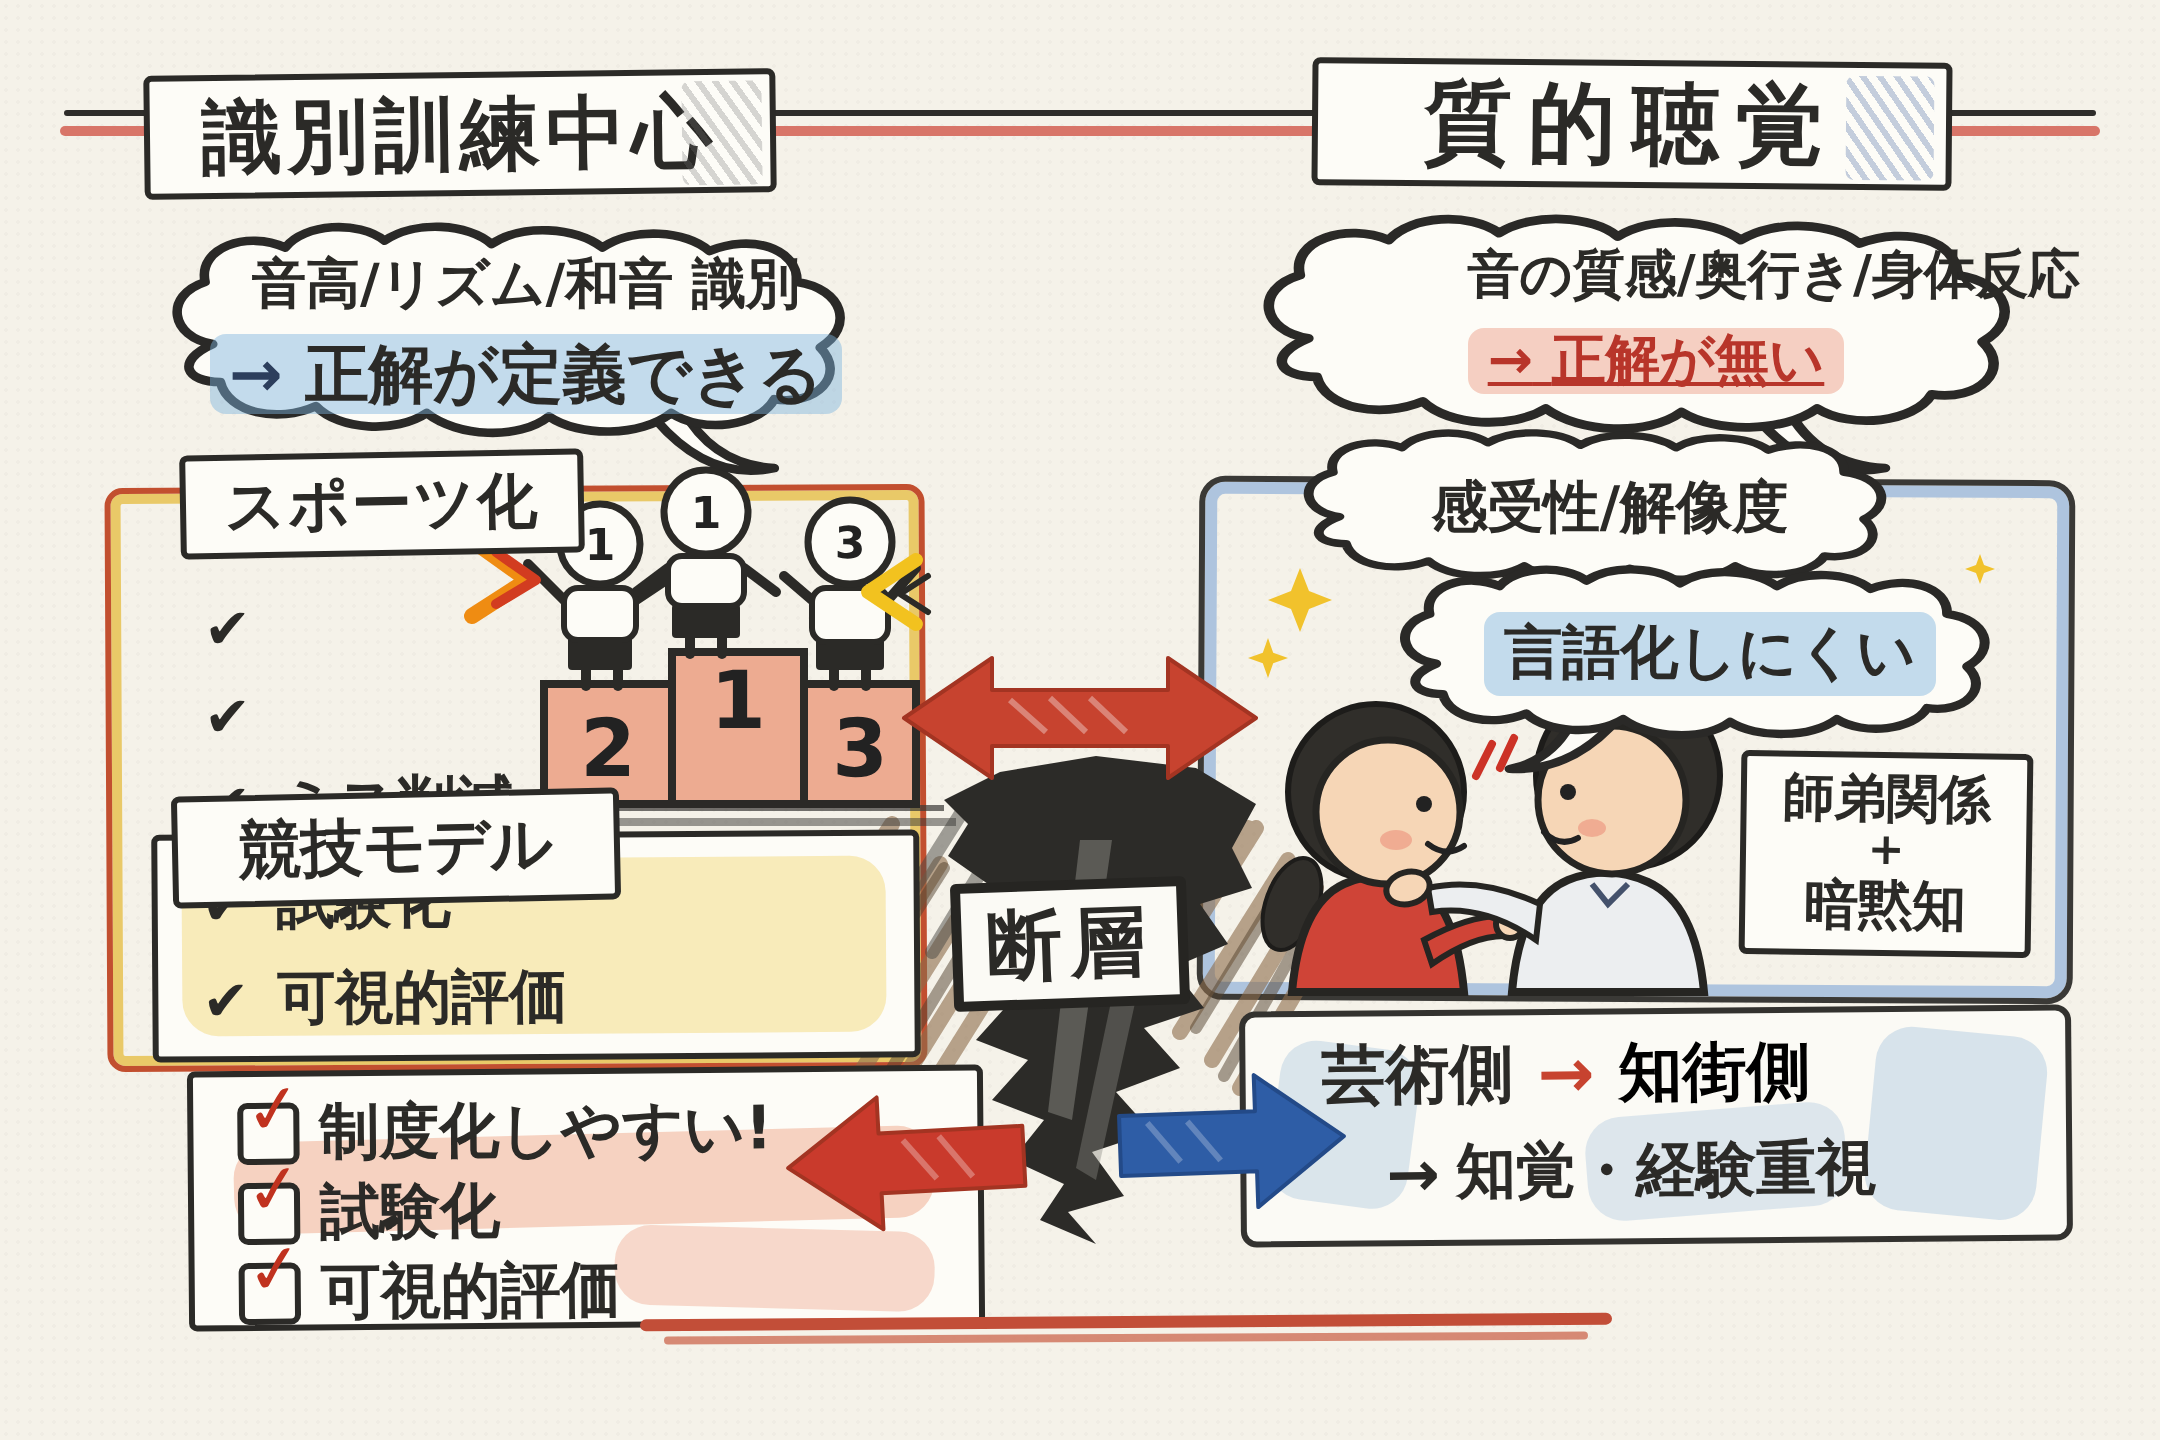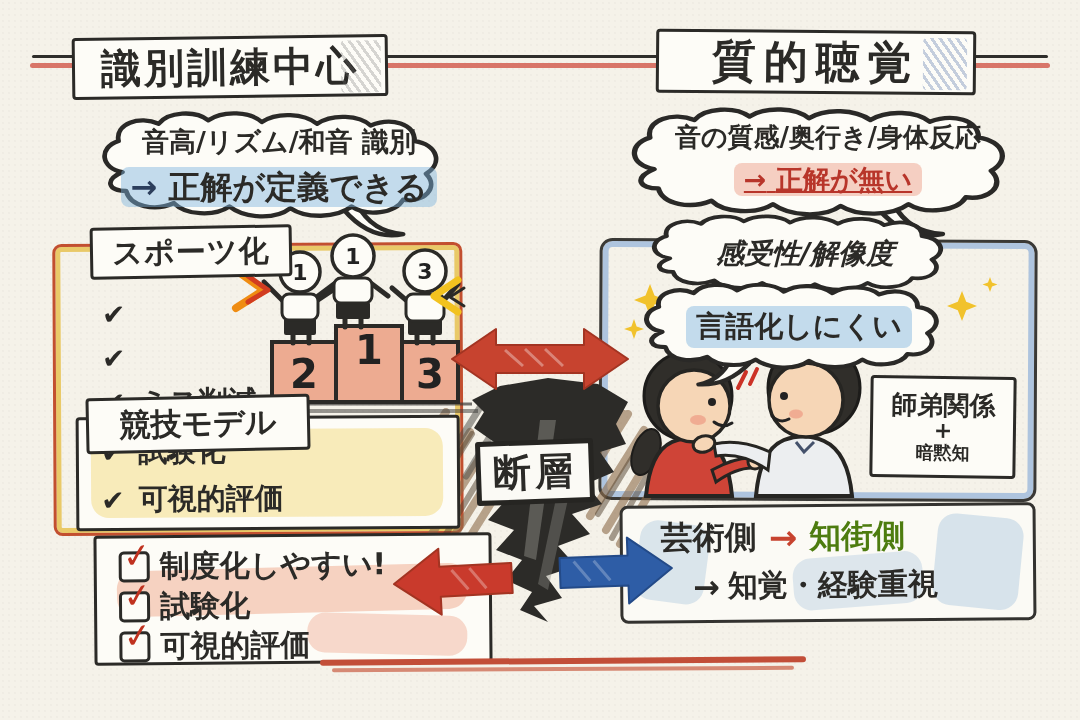--- a/index.html
+++ b/index.html
@@ -44,37 +44,37 @@
   <div class="abs box center z6" style="left:72px;top:36px;width:316px;height:62px;border-width:3.5px;transform:rotate(-0.7deg);">
     <div class="shade" style="right:4px;top:3px;width:40px;height:52px;background:repeating-linear-gradient(55deg,rgba(110,110,110,.28) 0 3px,transparent 3px 7px);"></div>
     <span style="font-size:40px;letter-spacing:3px;">識別訓練中心</span>
   </div>
 
   <div class="abs box center z6" style="left:656px;top:30px;width:320px;height:64px;border-width:3.5px;transform:rotate(0.5deg);">
     <div class="shade" style="right:6px;top:4px;width:44px;height:52px;background:repeating-linear-gradient(55deg,rgba(110,135,180,.4) 0 3px,transparent 3px 7px);"></div>
     <span style="font-size:44px;letter-spacing:8px;">質的聴覚</span>
   </div>
 
-  <div class="abs z5" style="left:88px;top:110px;width:382px;height:112px;">
+  <div class="abs z5" style="left:72px;top:110px;width:382px;height:112px;">
     <svg viewBox="0 0 400 130" preserveAspectRatio="none" style="width:100%;height:100%;">
       <path d="M282,110 Q298,142 330,144 Q296,152 268,116 Z" fill="#fdfcf7" stroke="#2a2927" stroke-width="5" stroke-linejoin="round"></path>
       <use href="#cloud-shape" fill="#fdfcf7" stroke="#2a2927" stroke-width="5" stroke-linejoin="round"></use>
     </svg>
     <div class="abs" style="left:0;top:14px;width:100%;text-align:center;font-size:27px;">音高/リズム/和音 識別</div>
     <div class="abs" style="left:0;top:56px;width:100%;text-align:center;font-size:32px;">
       <span class="hl hl-blue"><span class="arrow" style="color:#2c3e5c;">→</span> <span>正解が定義できる</span></span>
     </div>
   </div>
 
   <div class="abs z5" style="left:616px;top:106px;width:424px;height:114px;">
     <svg viewBox="0 0 400 130" preserveAspectRatio="none" style="width:100%;height:100%;">
       <path d="M262,112 Q276,144 308,146 Q274,154 248,118 Z" fill="#fdfcf7" stroke="#2a2927" stroke-width="5" stroke-linejoin="round"></path>
       <use href="#cloud-shape" fill="#fdfcf7" stroke="#2a2927" stroke-width="5" stroke-linejoin="round"></use>
     </svg>
-    <div class="abs" style="left:0;top:14px;width:100%;text-align:center;font-size:26px;">音の質感/奥行き/身体反応</div>
+    <div class="abs" style="left:0;top:14px;width:100%;text-align:right;font-size:26px;">音の質感/奥行き/身体反応</div>
     <div class="abs" style="left:0;top:56px;width:100%;text-align:center;font-size:27px;">
       <span class="hl hl-salmon" style="color:#b8352a;"><span class="arrow">→</span> <span>正解が無い</span></span>
     </div>
   </div>
 
   <div class="abs z2" style="left:56px;top:246px;width:404px;height:286px;border:5px solid #e9c968;outline:3px solid #c24f2f;border-radius:6px;transform:rotate(-0.3deg);"></div>
 
   <div class="abs box center z5" style="left:90px;top:226px;width:202px;height:52px;transform:rotate(-1deg);">
     <span style="font-size:30px;letter-spacing:1px;">スポーツ化</span>
   </div>
@@ -130,51 +130,51 @@
         <span>可視的評価</span>
       </div>
   </div>
 
   <div class="abs z2" style="left:602px;top:242px;width:432px;height:256px;border:6px solid #aec4de;outline:3px solid #3a3936;border-radius:10px;transform:rotate(0.3deg);"></div>
 
   <div class="abs z5" style="left:640px;top:214px;width:330px;height:80px;">
     <svg viewBox="0 0 400 130" preserveAspectRatio="none" style="width:100%;height:100%;">
       <use href="#cloud-shape" fill="#fdfcf7" stroke="#2a2927" stroke-width="6" stroke-linejoin="round"></use>
     </svg>
-    <div class="abs center" style="inset:0;font-size:28px;font-style:italic;">感受性/解像度</div>
-  </div>
-
-  <div class="abs z5" style="left:632px;top:282px;width:334px;height:90px;">
+    <div class="abs center" style="inset:0;font-size:28px;">感受性/解像度</div>
+  </div>
+
+  <div class="abs z5" style="left:688px;top:282px;width:334px;height:90px;">
     <svg viewBox="0 0 400 130" preserveAspectRatio="none" style="width:100%;height:100%;">
       <path d="M118,112 Q106,142 80,148 Q114,150 140,118 Z" fill="#fdfcf7" stroke="#2a2927" stroke-width="6" stroke-linejoin="round"></path>
       <use href="#cloud-shape" fill="#fdfcf7" stroke="#2a2927" stroke-width="6" stroke-linejoin="round"></use>
     </svg>
     <div class="abs center" style="inset:0;">
       <span class="hl hl-blue" style="font-size:29px;">言語化しにくい</span>
     </div>
   </div>
 
   <div class="abs box z4" style="left:870px;top:376px;width:146px;height:102px;border-width:3.5px;transform:rotate(0.8deg);display:flex;flex-direction:column;align-items:center;justify-content:center;line-height:1.1;">
     <span style="font-size:26px;">師弟関係</span>
     <span style="font-size:22px;">+</span>
-    <span style="font-size:18px;">暗黙知</span>
+    <span style="font-size:27px;">暗黙知</span>
   </div>
 
   <div class="abs center z5" style="left:476px;top:440px;width:118px;height:64px;background:#fbfaf5;border:5px solid #262522;border-radius:3px;transform:rotate(-2deg);">
     <span style="font-size:38px;letter-spacing:4px;">断層</span>
   </div>
 
   <div class="abs z4" style="left:620px;top:504px;width:416px;height:118px;background:#fbfaf5;border:3px solid #33322f;border-radius:8px;transform:rotate(-0.5deg);">
     <div class="scribble" style="left:14px;top:14px;width:70px;height:80px;background:#b9cfe2;opacity:.5;transform:rotate(8deg);"></div>
     <div class="scribble" style="left:170px;top:48px;width:130px;height:52px;background:#b9cfe2;opacity:.45;transform:rotate(-4deg);"></div>
     <div class="scribble" style="right:12px;top:10px;width:86px;height:92px;background:#b9cfe2;opacity:.55;transform:rotate(6deg);"></div>
     <div class="abs" style="left:38px;top:8px;font-size:32px;display:flex;gap:12px;align-items:center;">
       <span>芸術側</span>
       <span class="arrow" style="color:#c7432f;font-size:34px;">→</span>
-      <span style="color:#4d7c0f;">知街側</span>
+      <span style="color:#000000;">知街側</span>
     </div>
     <div class="abs" style="left:70px;top:58px;font-size:30px;display:flex;gap:8px;align-items:center;">
       <span class="arrow" style="font-size:32px;">→</span>
       <span>知覚・経験重視</span>
     </div>
   </div>
 
   <div class="abs z4" style="left:320px;top:658px;width:486px;height:6px;background:#c24e38;border-radius:3px;transform:rotate(-0.4deg);"></div>
   <div class="abs z4" style="left:332px;top:667px;width:462px;height:4px;background:#d0775f;border-radius:2px;opacity:.85;transform:rotate(-0.3deg);"></div>
 

